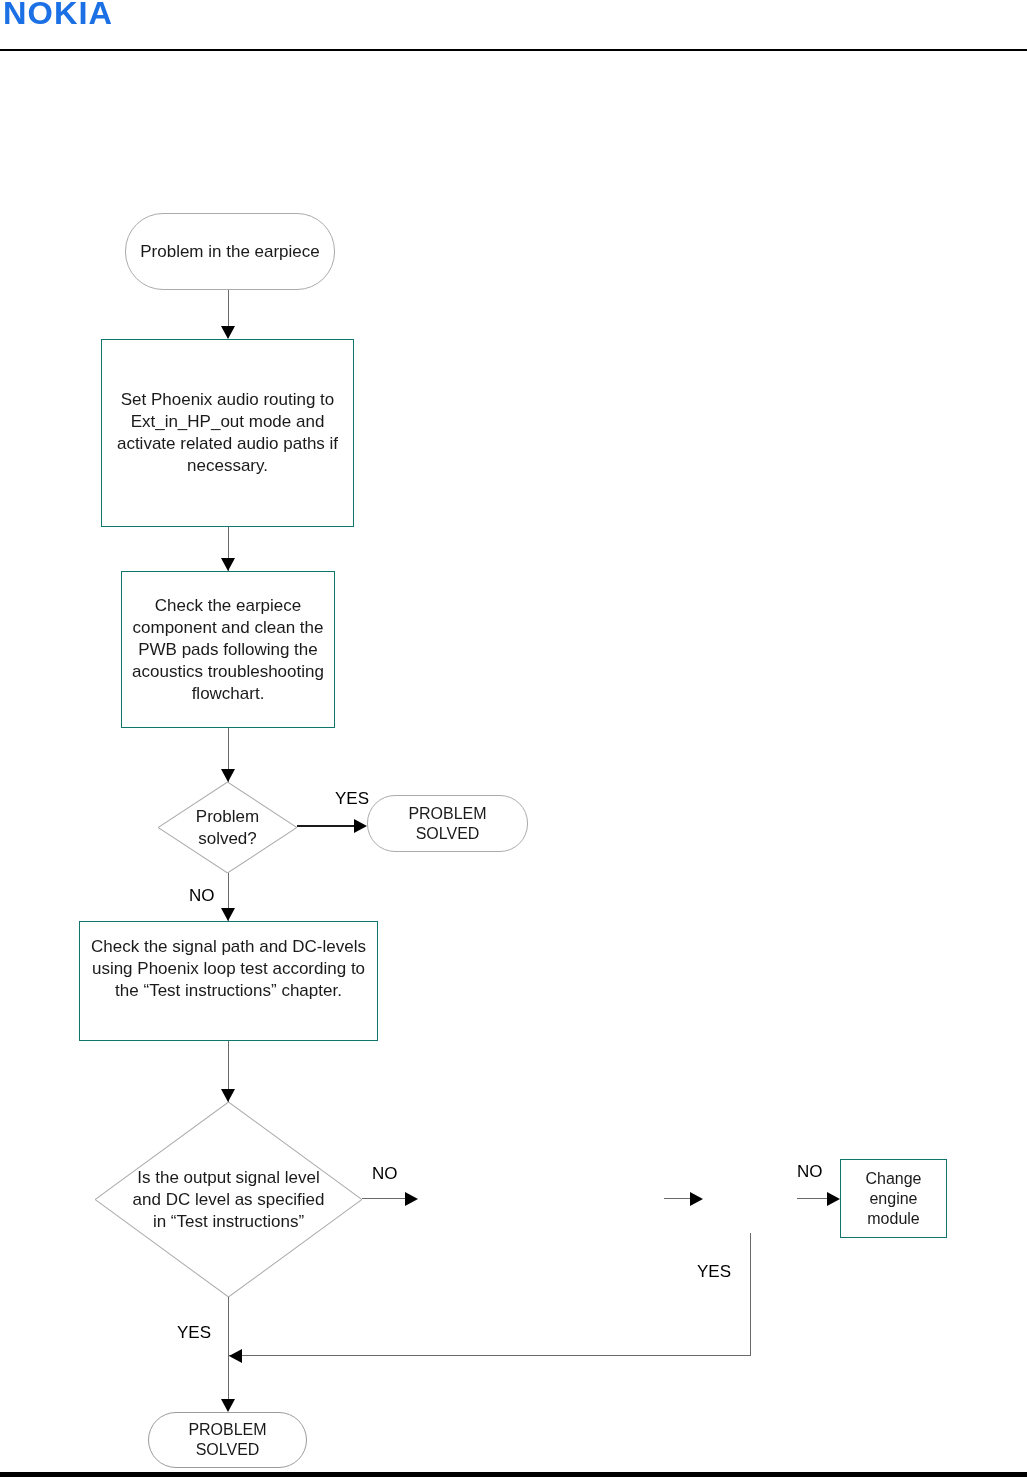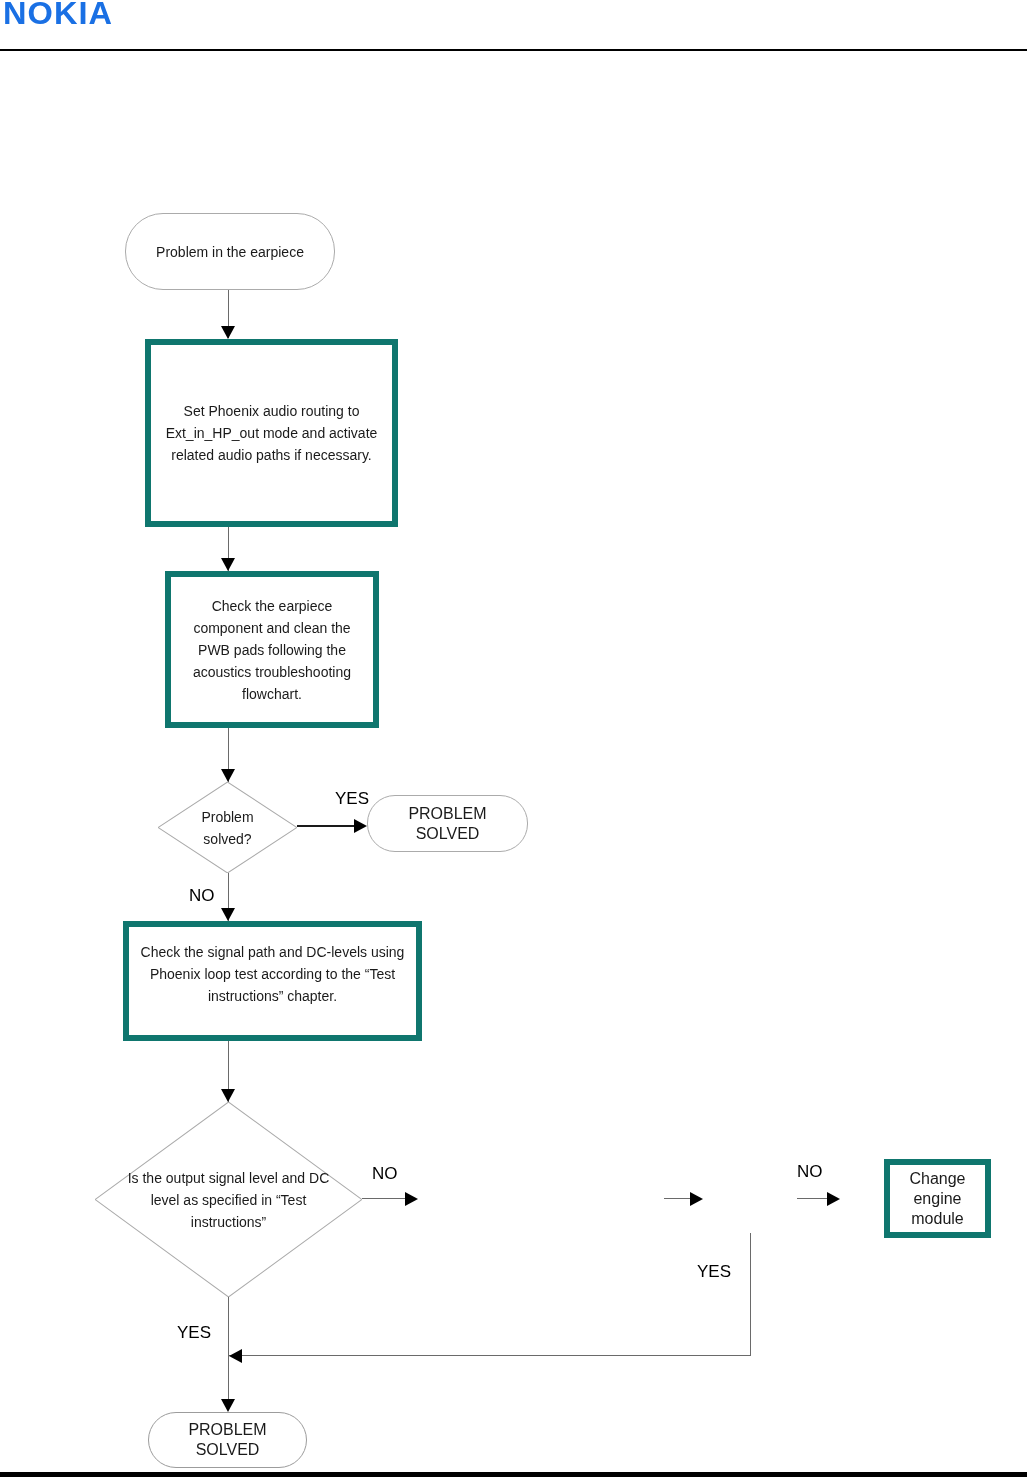--- a/index.html
+++ b/index.html
@@ -24,24 +24,24 @@
   }
   .rule{position:absolute;background:#000;}
   .node{
     position:absolute;
     box-sizing:border-box;
     display:flex;
     align-items:center;
     justify-content:center;
     text-align:center;
     background:#ffffff;
-    font-size:14px;
+    font-size:17px;
     line-height:22px;
   }
-  .rect{border:6px solid #0f766e;margin-left:44px;}
+  .rect{border:1px solid #0f766e;}
   .terminal{border:1px solid #9c9c9c;}
   .diamond{background:transparent;border:none;}
   .diamond svg{position:absolute;left:0;top:0;width:100%;height:100%;}
   .ntext{position:relative;z-index:1;white-space:pre-line;}
   .line{position:absolute;background:#6a6a6a;}
   .line.dark{background:#1a1a1a;}
   .arrow{position:absolute;width:0;height:0;}
   .arrow.down{border-left:7px solid transparent;border-right:7px solid transparent;border-top:13px solid #000;}
   .arrow.right{border-top:7px solid transparent;border-bottom:7px solid transparent;border-left:13px solid #000;}
   .arrow.left{border-top:7px solid transparent;border-bottom:7px solid transparent;border-right:13px solid #000;}

